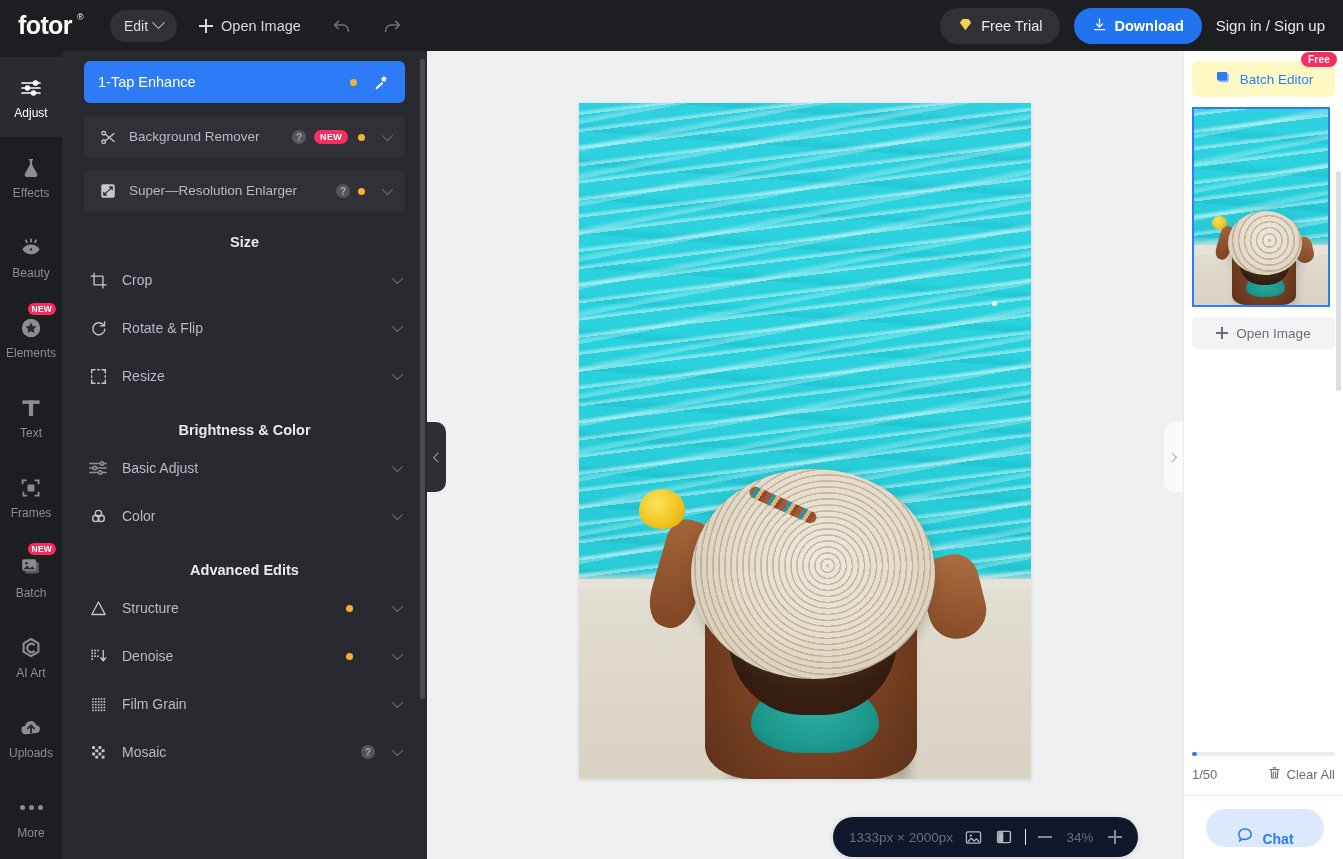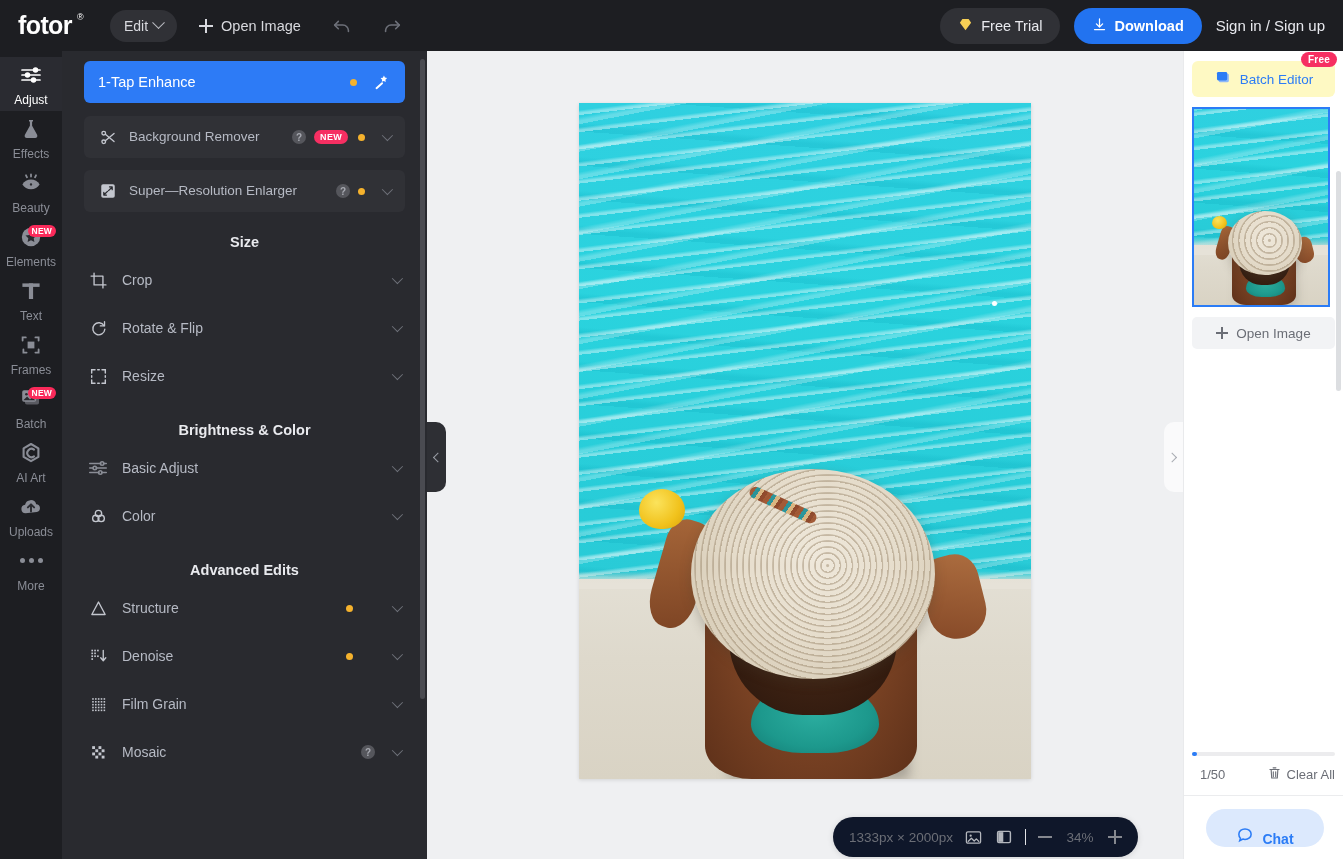--- a/index.html
+++ b/index.html
@@ -50,21 +50,21 @@
     display: flex; align-items: center; gap: 7px; cursor: pointer;
   }
   .signin { color: #e8e9ee; font-size: 15px; cursor: pointer; }
 
   
   .rail {
     position: absolute; left: 0; top: 51px; width: 62px; height: 808px;
     background: #1d1e22; padding-top: 6px;
   }
   .rail-item {
-    position: relative; height: 54px; display: flex; flex-direction: column;
+    position: relative; height: 80px; display: flex; flex-direction: column;
     align-items: center; justify-content: center; gap: 5px; cursor: pointer;
     color: #8a8d96; font-size: 12px;
   }
   .rail-item.active { background: #2a2b31; color: #ffffff; }
   .rail-item.active .rail-ico svg { fill: #ffffff; stroke: #ffffff; }
   .rail-ico { width: 26px; height: 26px; display: flex; align-items: center; justify-content: center; }
   .rail-ico svg { display: block; }
   .badge-new {
     position: absolute; top: 6px; right: 6px; background: #fa2a5a; color: #fff;
     font-size: 8.5px; font-weight: 700; padding: 1.5px 4px; border-radius: 7px; line-height: 1.1;
@@ -278,21 +278,21 @@
   .rp-scroll {
     position: absolute; right: 2px; top: 120px; width: 5px; height: 220px;
     background: #dcdee1; border-radius: 3px;
   }
   .rp-bottom {
     position: absolute; left: 0; bottom: 63px; width: 100%; padding: 0 8px;
     border-bottom: 1px solid #ebecee; padding-bottom: 12px;
   }
   .hprog { position: relative; height: 4px; border-radius: 2px; background: #ececee; margin-bottom: 10px; }
   .hprog > i { position: absolute; left: 0; top: 0; width: 5px; height: 4px; border-radius: 2px; background: #2b7cf6; display: block; }
-  .rp-bottom-row { display: flex; align-items: center; justify-content: space-between; margin-left: 8px; }
+  .rp-bottom-row { display: flex; align-items: center; justify-content: space-between; }
   .rp-count { color: #6b6e76; font-size: 13px; }
   .rp-clear { display: flex; align-items: center; gap: 6px; color: #6b6e76; font-size: 13px; cursor: pointer; }
   .chat-btn {
     position: absolute; left: 22px; bottom: 12px; width: 118px; height: 38px;
     border-radius: 19px; background: #dce9fd; display: flex; align-items: flex-end;
     justify-content: center; gap: 8px; color: #2b7cf6; font-size: 14px; font-weight: 600; cursor: pointer;
   }
 </style>
 </head>
 <body>

